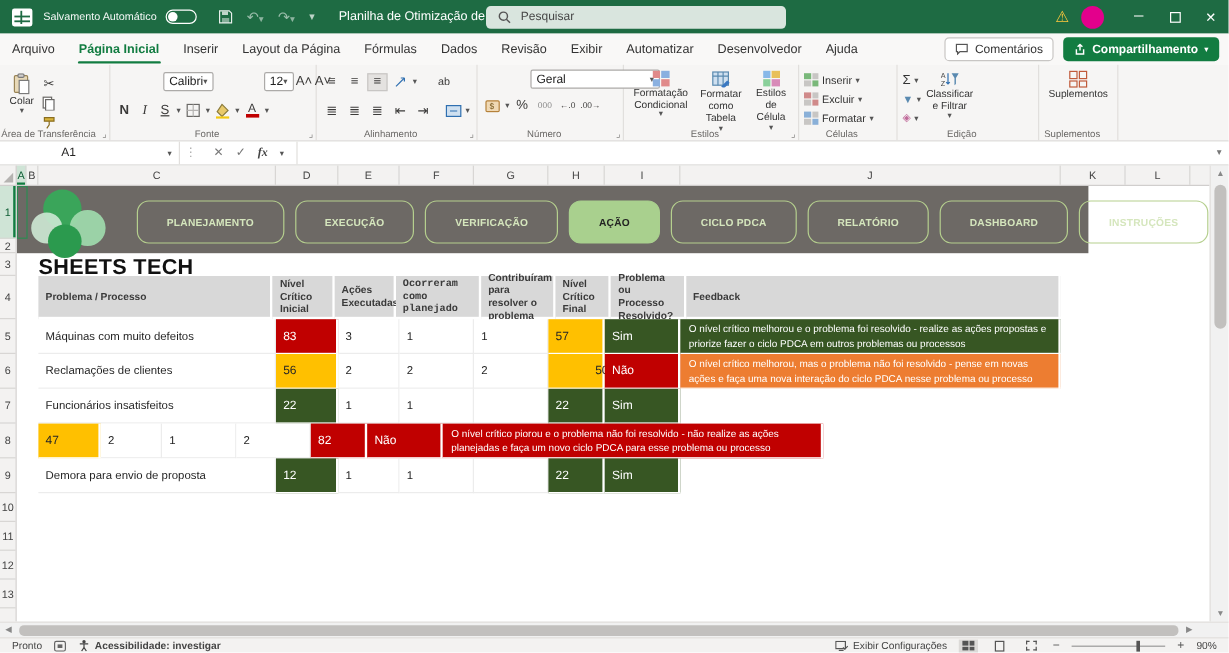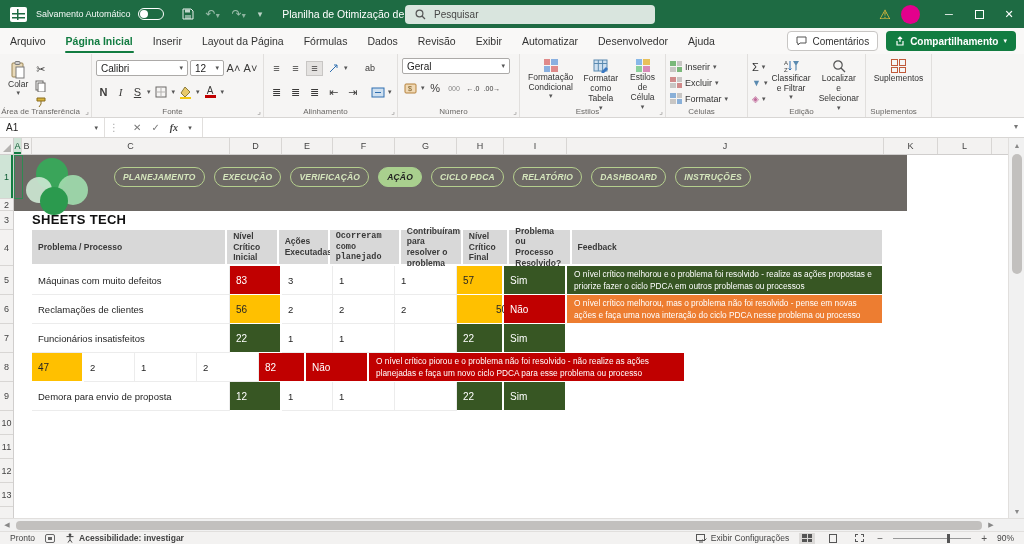--- a/index.html
+++ b/index.html
@@ -40,55 +40,55 @@
   .btn-share { height:20px; background:#127c41; color:#fff; border-radius:4px; display:flex; align-items:center; padding:0 9px; font-size:10px; gap:5px; font-weight:bold; }
 
   
   .ribbon { position:absolute; left:0; top:54px; width:1024px; height:64px; background:#f6f5f4; border-bottom:1px solid #d8d6d4; display:flex; }
   .rgroup { position:relative; height:100%; border-right:1px solid #e1dfdd; padding:4px 4px 12px 4px; display:flex; align-items:flex-start; }
   .rg-label { position:absolute; bottom:1px; left:0; right:10px; text-align:center; font-size:8px; color:#6a6866; white-space:nowrap; }
   .rg-launcher { position:absolute; right:2px; bottom:1px; font-size:8px; color:#8a8886; }
   .bigbtn { display:flex; flex-direction:column; align-items:center; justify-content:flex-start; font-size:8.5px; color:#333; text-align:center; line-height:1.2; padding:1px 4px; }
   .bigbtn .ic { font-size:15px; line-height:18px; }
   .caret { font-size:7px; color:#555; }
-  .combo { height:16px; border:1px solid #acaaa8; background:#fff; border-radius:2px; display:flex; align-items:center; justify-content:space-between; padding:0 4px; font-size:10px; color:#222; }
+  .combo { height:16px; border:1px solid #acaaa8; background:#fff; border-radius:2px; display:flex; align-items:center; justify-content:space-between; padding:0 4px; font-size:10px; color:#222;margin-left:40px; }
   .smallico { width:17px; height:15px; display:inline-flex; align-items:center; justify-content:center; font-size:11px; color:#3b3a39; }
   .rrow { display:flex; align-items:center; gap:2px; height:20px; }
   .fontbtn { font-size:11px; color:#3b3a39; width:15px; text-align:center; }
   .stack { display:flex; flex-direction:column; justify-content:flex-start; gap:1px; }
   .srow { display:flex; align-items:center; gap:3px; font-size:9px; color:#333; height:15px; }
   .gridico { width:12px; height:11px; display:grid; grid-template-columns:1fr 1fr; grid-template-rows:1fr 1fr; gap:1px; }
   .gridico i { background:#c8c6c4; }
   .collapse-caret { position:absolute; right:6px; bottom:3px; color:#6a6866; font-size:8px; }
 
   
-  .formulabar { position:absolute; left:0; top:118px; width:1024px; height:20px; background:#fff; border-bottom:1px solid #d8d6d4; display:flex; align-items:center; }
+  .formulabar { position:absolute; left:0; top:118px; width:1024px; height:20px; background:#fff; border-bottom:1px solid #d8d6d4; display:flex; align-items:center;padding-left:45px; }
   .namebox { width:105px; height:100%; border-right:1px solid #e1dfdd; display:flex; align-items:center; justify-content:space-between; padding:0 6px; font-size:10px; }
   .fx-btns { display:flex; align-items:center; gap:10px; padding:0 10px; color:#777; font-size:10px; border-right:1px solid #e1dfdd; height:100%; }
   .fx-btns .fx { font-style:italic; font-family:"Liberation Serif",serif; font-weight:bold; color:#444; }
   .fb-caret { position:absolute; right:6px; top:4px; color:#777; font-size:8px; }
 
   
   .colheaders { position:absolute; left:0; top:138px; width:1008px; height:17px; background:#f3f2f1; border-bottom:1px solid #d0cecd; display:flex; }
   .corner { width:14px; height:100%; border-right:1px solid #d0cecd; position:relative; }
   .corner::after { content:""; position:absolute; right:2px; bottom:2px; border-left:8px solid transparent; border-bottom:8px solid #b5b3b1; }
   .col { height:100%; border-right:1px solid #d8d6d4; display:flex; align-items:center; justify-content:center; font-size:9px; color:#444; }
   .col.sel { background:#cfe4d6; color:#0d5c33; box-shadow:inset 0 -2px 0 #127c41; }
   .rowgutter { position:absolute; left:0; top:155px; width:14px; height:363px; background:#f3f2f1; border-right:1px solid #d0cecd; }
   .rnum { border-bottom:1px solid #d8d6d4; display:flex; align-items:center; justify-content:center; font-size:9px; color:#444; }
   .rnum.sel { background:#cfe4d6; color:#0d5c33; box-shadow:inset -2px 0 0 #127c41; }
 
   
   .sheet { position:absolute; left:14px; top:155px; width:994px; height:363px; background:#fff; overflow:hidden; }
   .banner { position:absolute; left:0; top:0; width:893px; height:56px; background:#6d6965; }
   .nav { position:absolute; left:100px; top:12px; display:flex; gap:9px; }
-  .pill { height:20px; border:1px solid #b5cf8e; border-radius:10px; color:#d5e6bd; font-size:8.5px; font-weight:bold; display:flex; align-items:center; padding:0 8px; letter-spacing:.2px; white-space:nowrap;font-style:italic; }
+  .pill { height:36px; border:1px solid #b5cf8e; border-radius:10px; color:#d5e6bd; font-size:8.5px; font-weight:bold; display:flex; align-items:center; padding:0 24px; letter-spacing:.2px; white-space:nowrap; }
   .pill.active { background:#a9d08e; color:#222; border-color:#a9d08e; }
   .logo-c { position:absolute; border-radius:50%; }
-  .brand { position:absolute; left:18px; top:57px; font-size:13px; font-weight:bold; color:#111; letter-spacing:.3px; }
+  .brand { position:absolute; left:18px; top:57px; font-size:18px; font-weight:bold; color:#111; letter-spacing:.3px; }
   .sel-a1 { position:absolute; left:0; top:0; width:9px; height:44px; border:1.5px solid #2e8a52; }
 
   
   .ptable { position:absolute; left:18px; top:75px; width:852px; }
   .trow { display:flex; }
   .th { background:#d8d8d8; color:#3a3a3a; font-size:8.5px; font-weight:bold; padding:3px 6px; height:36px; display:flex; align-items:center; border-right:2px solid #fff; border-bottom:2px solid #fff; line-height:1.25; }
   .td { height:29px; display:flex; align-items:center; padding:0 6px; font-size:9.5px; border-right:1px solid #ececec; border-bottom:1px solid #ececec; color:#1f1f1f; background:#fff; }
   .td.colored { border-right:2px solid #fff; border-bottom:1px solid #fff; font-size:10px; }
   .td.fb { font-size:8.3px; line-height:1.5; padding:1px 7px; }
 
@@ -414,30 +414,20 @@
             <svg width="15" height="14" viewBox="0 0 15 14">
               <text x="0" y="6" font-size="6" fill="#444">A</text>
               <text x="0" y="13" font-size="6" fill="#444">Z</text>
               <path d="M6 2v9M4.5 9.5L6 11l1.5-1.5" stroke="#2f6fb0" fill="none"></path>
               <path d="M9 2h6l-2.4 4v5l-1.2 1V6z" fill="#5a8ab0"></path>
             </svg>
           </span>
         <span>Classificar e Filtrar</span>
           <span class="caret">▾</span>
       </div>
-      <div class="bigbtn" style="width:52px">
-        <span class="ic">
-            <svg width="14" height="14" viewBox="0 0 14 14">
-              <circle cx="6" cy="6" r="4.2" fill="none" stroke="#555" stroke-width="1.2"></circle>
-              <line x1="9" y1="9" x2="13" y2="13" stroke="#555" stroke-width="1.2"></line>
-            </svg>
-          </span>
-        <span>Localizar e Selecionar</span>
-          <span class="caret">▾</span>
-      </div>
       <span class="rg-label">Edição</span>
     </div>
 
     <div class="rgroup" style="width:66px;justify-content:center">
       <div class="bigbtn">
         <span class="ic">
             <span class="gridico" style="width:15px;height:14px">
               <i style="background:none;border:1.5px solid #c05a3a"></i>
               <i style="background:none;border:1.5px solid #c05a3a"></i>
               <i style="background:none;border:1.5px solid #c05a3a"></i>

